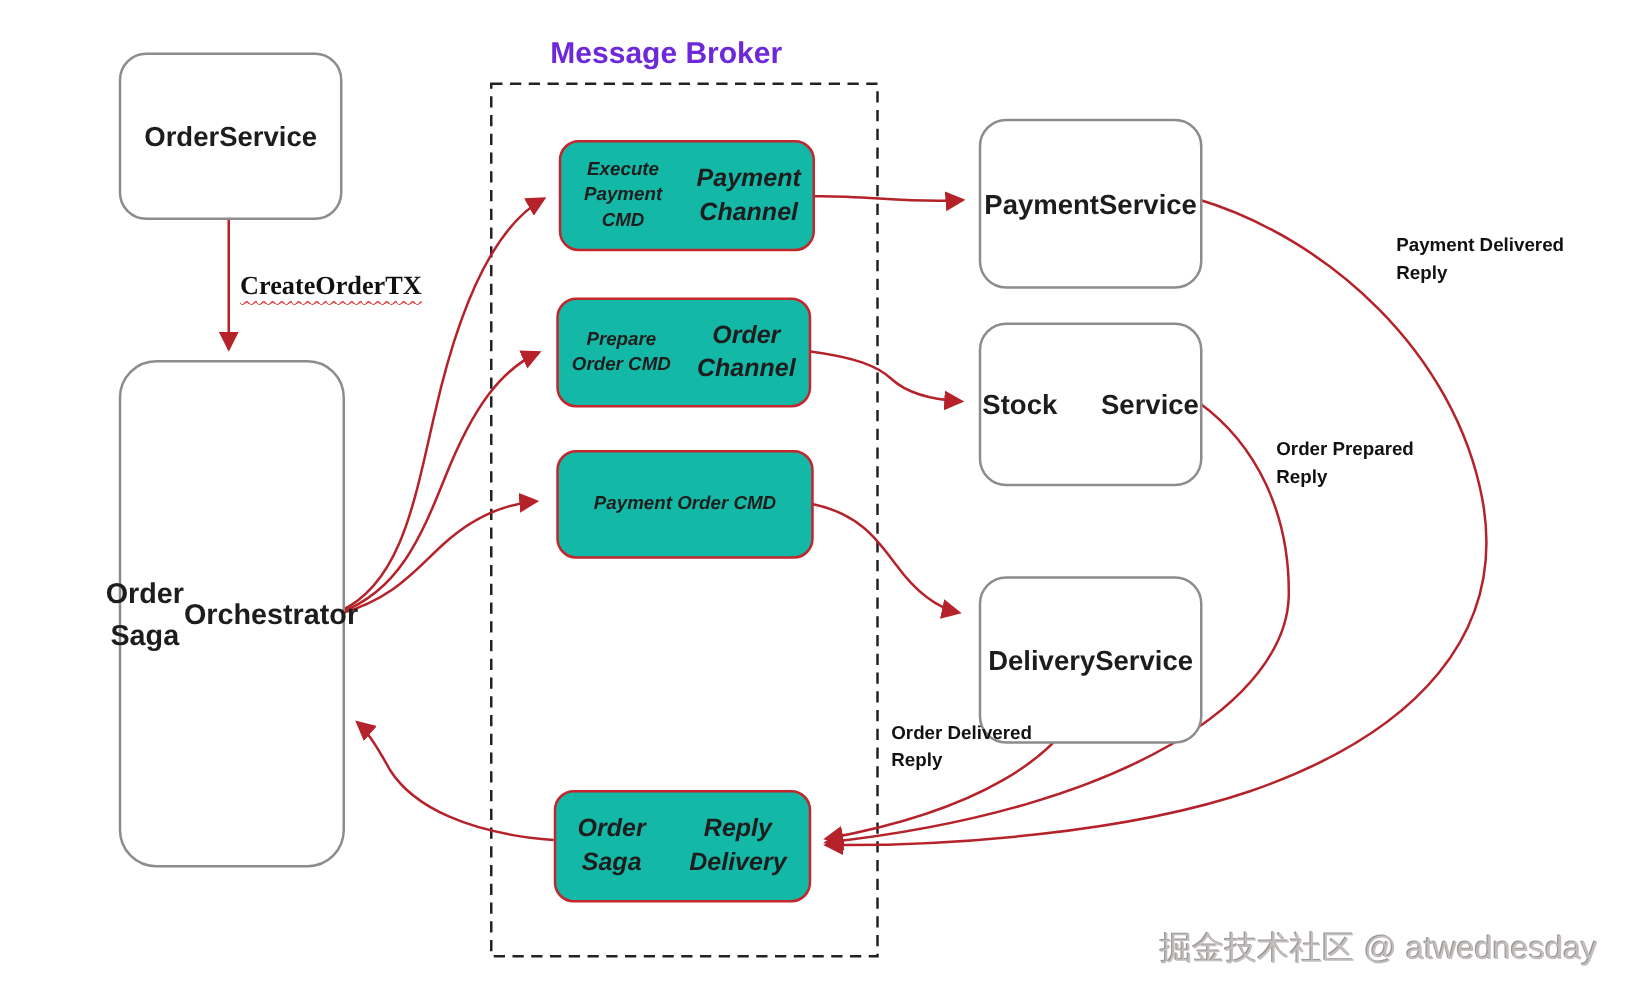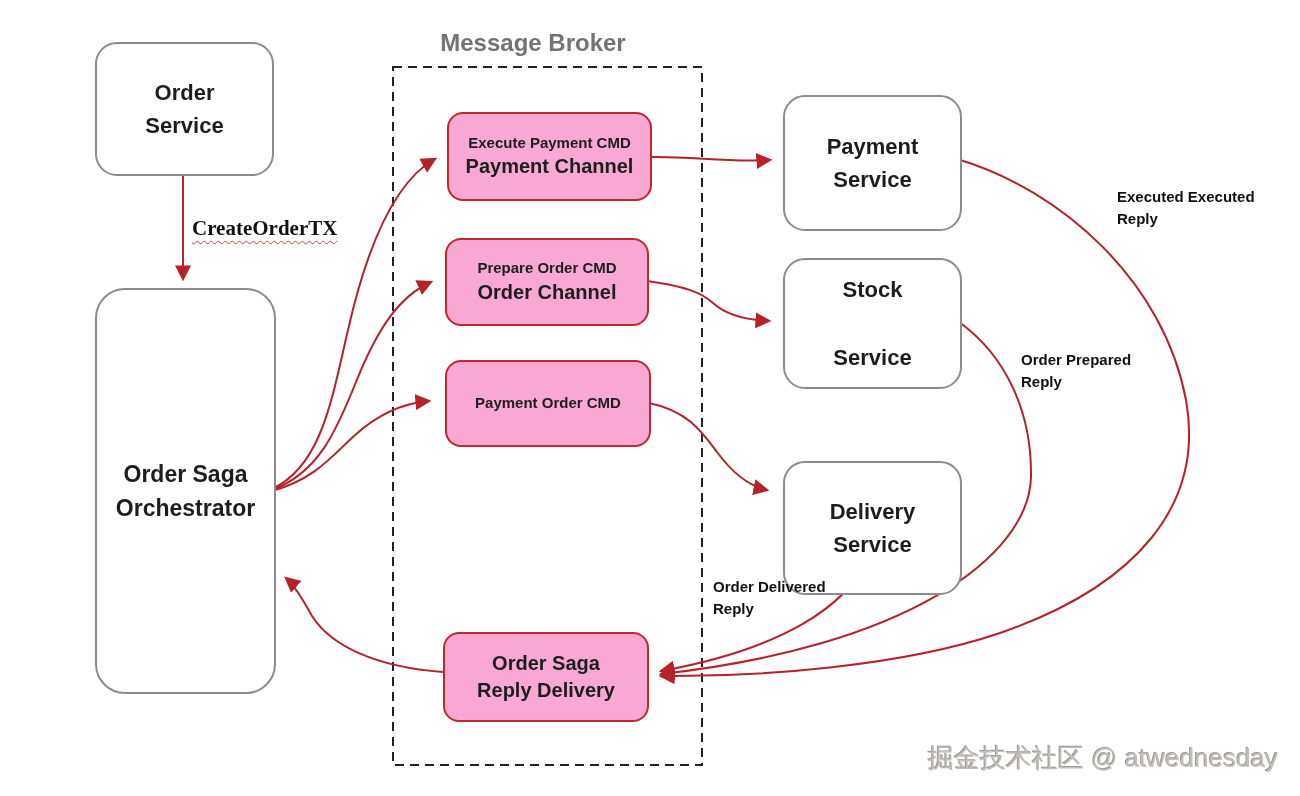--- a/index.html
+++ b/index.html
@@ -3,33 +3,33 @@
 <meta charset="utf-8">
 <style>
   html,body{margin:0;padding:0;background:#fff;}
   .stage{
     position:relative;width:1300px;height:796px;background:#ffffff;
     font-family:"Liberation Sans",sans-serif;color:#1d1d1d;overflow:hidden;
   }
   svg.overlay{position:absolute;left:0;top:0;z-index:1;}
   .node{
     position:absolute;z-index:2;background:#ffffff;border:2px solid #8c8c8c;
-    border-radius:22px;display:flex;flex-direction:column;align-items:center;
+    border-radius:22px;display:flex;flex-direction:row;align-items:center;
     justify-content:center;text-align:center;font-weight:700;font-size:22px;line-height:1.5;
   }
   .channel{
-    position:absolute;z-index:2;background:#f9a8d4;border:2.5px solid #c1272d;
-    border-radius:16px;display:flex;flex-direction:column;align-items:center;
-    justify-content:center;text-align:center;line-height:1.35;
+    position:absolute;z-index:2;background:#14b8a6;border:2.5px solid #c1272d;
+    border-radius:16px;display:flex;flex-direction:row;align-items:center;
+    justify-content:center;text-align:center;line-height:1.35;font-style:italic;
   }
   .channel .small{font-size:15px;font-weight:600;}
   .channel .big{font-size:20px;font-weight:600;}
   .broker-title{
     position:absolute;left:393px;top:29px;width:280px;z-index:3;
-    text-align:center;font-size:24px;font-weight:700;color:#737373;
+    text-align:center;font-size:24px;font-weight:700;color:#6d28d9;
   }
   .edge-label{
     position:absolute;z-index:3;font-size:15px;font-weight:600;line-height:1.45;color:#111;
   }
   .tx-label{
     position:absolute;left:192px;top:216px;z-index:3;font-size:21px;font-weight:600;color:#111;
     text-decoration:underline;text-decoration-style:wavy;text-decoration-color:#e23b3b;
     text-decoration-thickness:1px;text-underline-offset:5px;font-family:Liberation Serif, serif;
   }
   .watermark{
@@ -123,21 +123,21 @@
   </div>
 
   <div class="channel c-reply">
     <span class="small">Order Saga</span>
     <span class="big">Reply Delivery</span>
   </div>
 
   <div class="tx-label">CreateOrderTX</div>
 
   <div class="edge-label lbl-payment-executed">
-    <div>Executed Executed</div>
+    <div>Payment Delivered</div>
     <div>Reply</div>
   </div>
 
   <div class="edge-label lbl-order-prepared">
     <div>Order Prepared</div>
     <div>Reply</div>
   </div>
 
   <div class="edge-label lbl-order-delivered">
     <div>Order Delivered</div>

